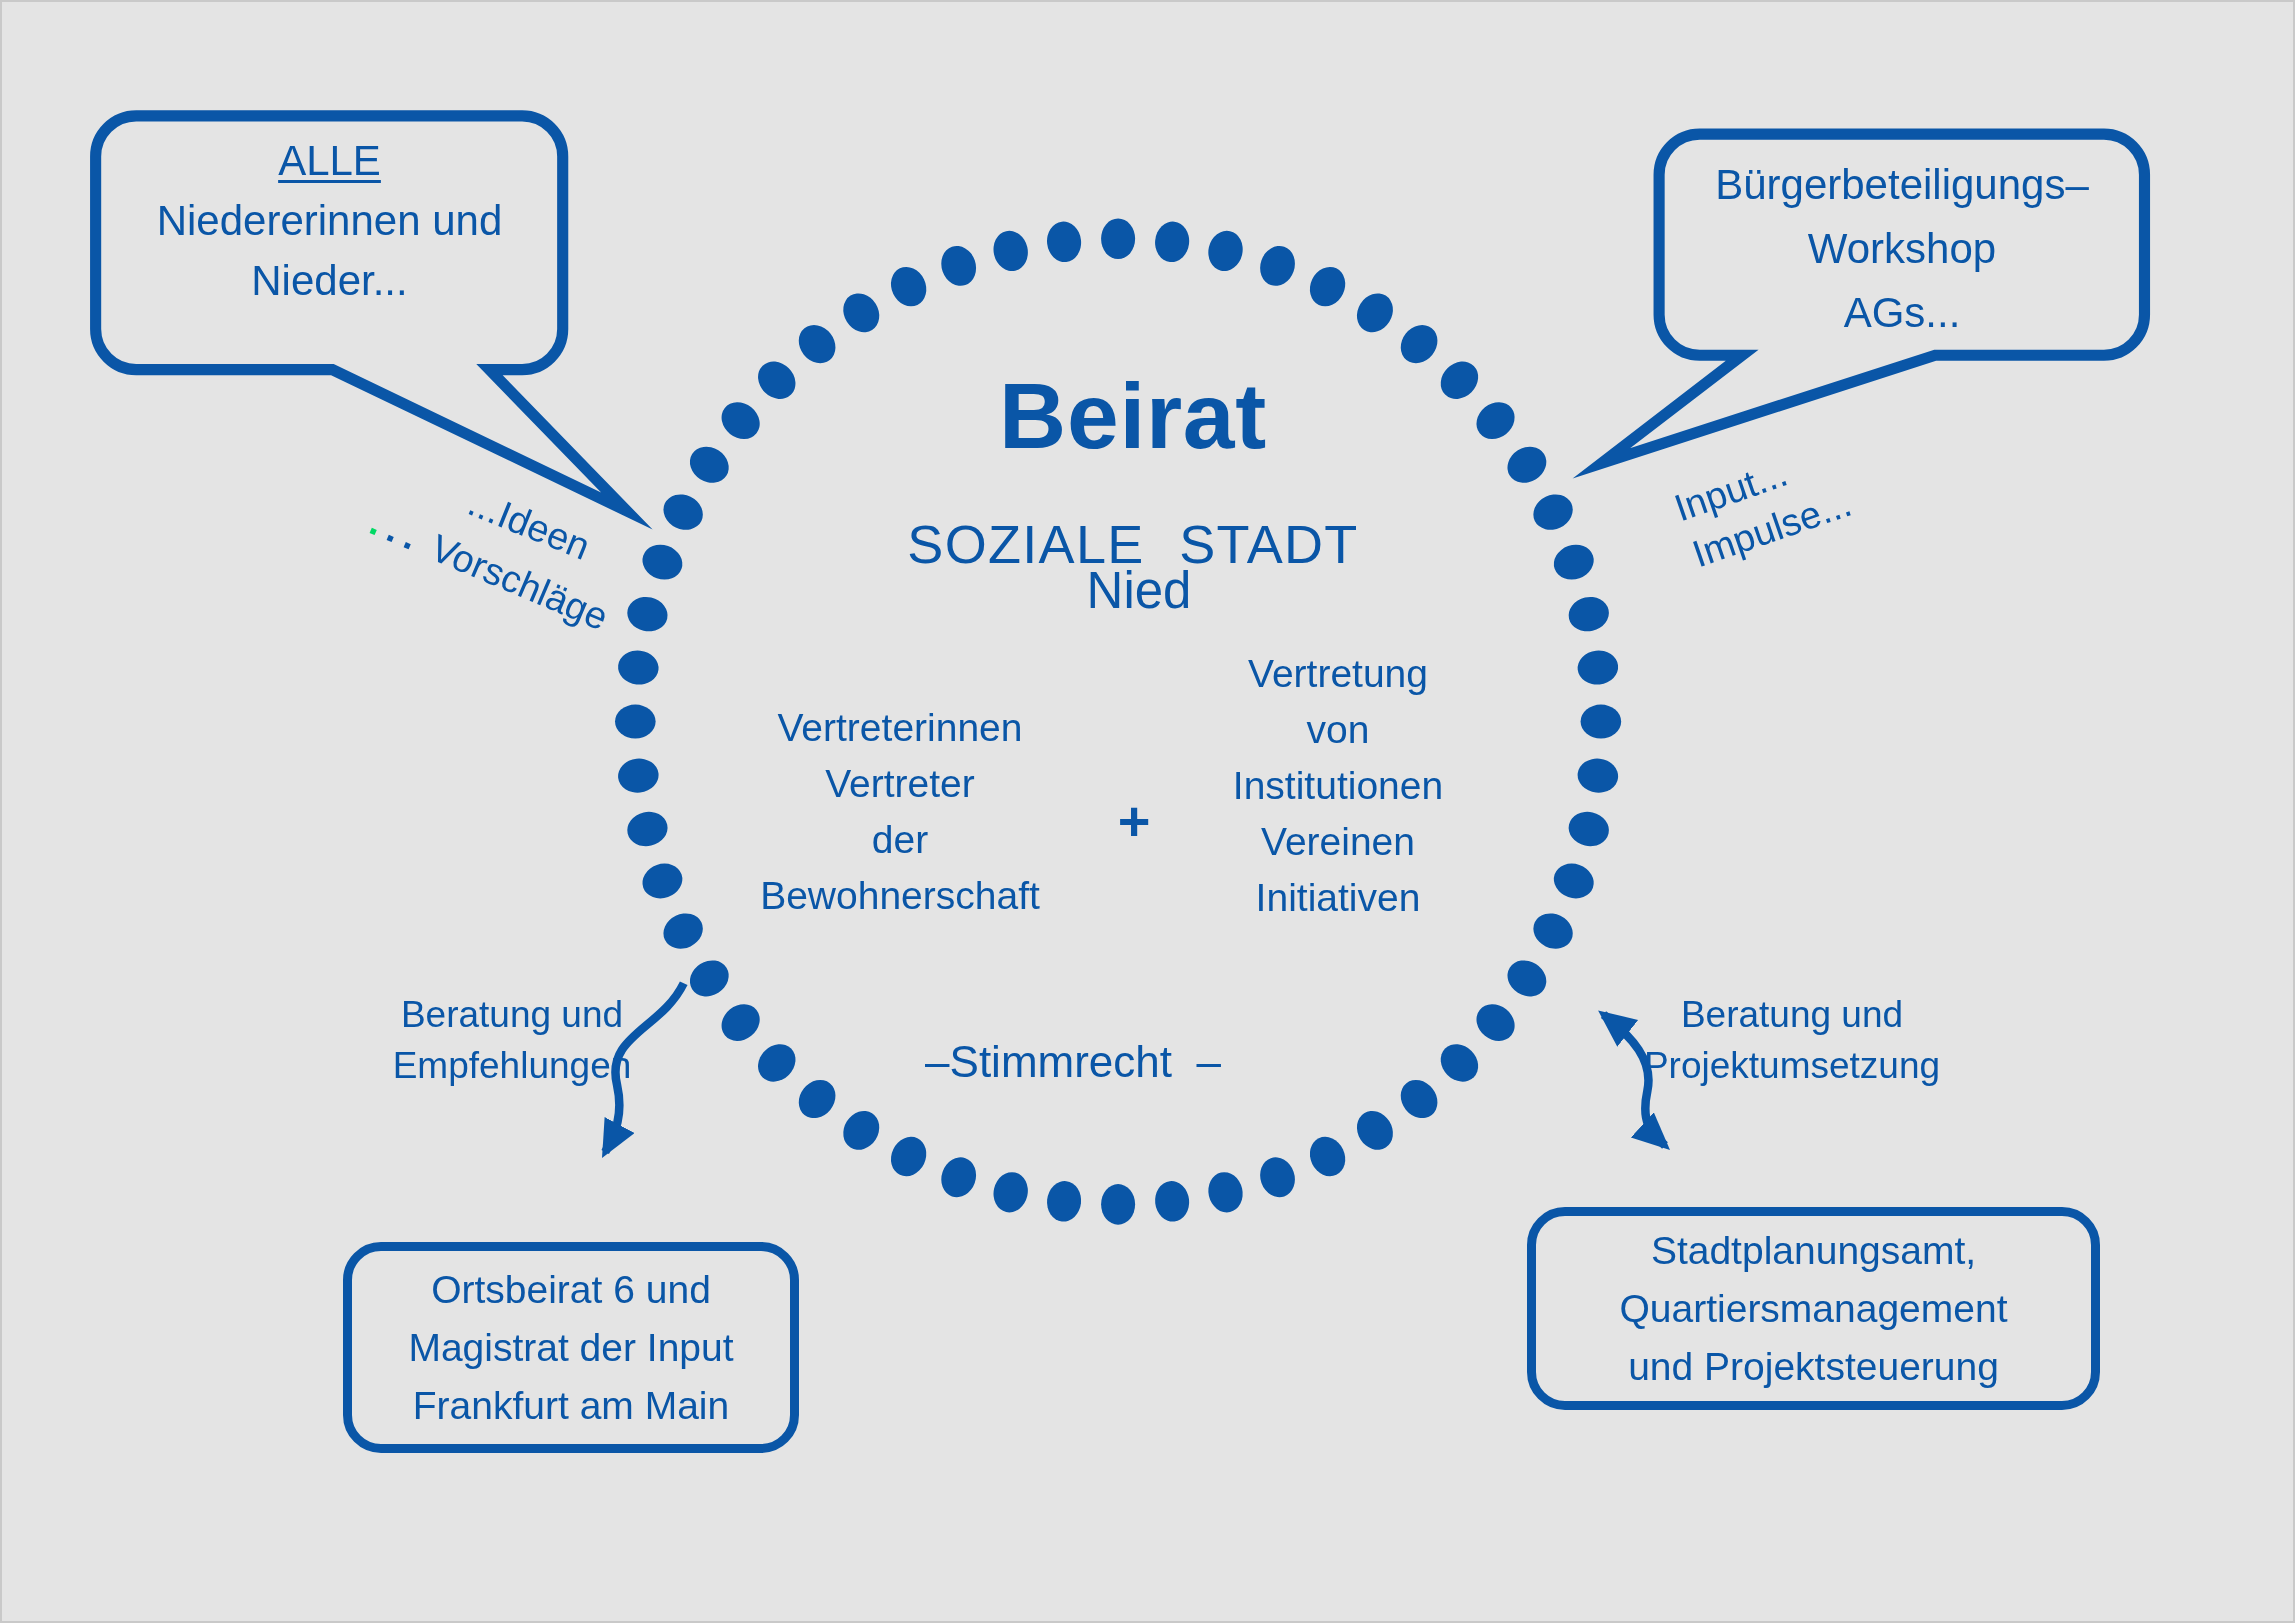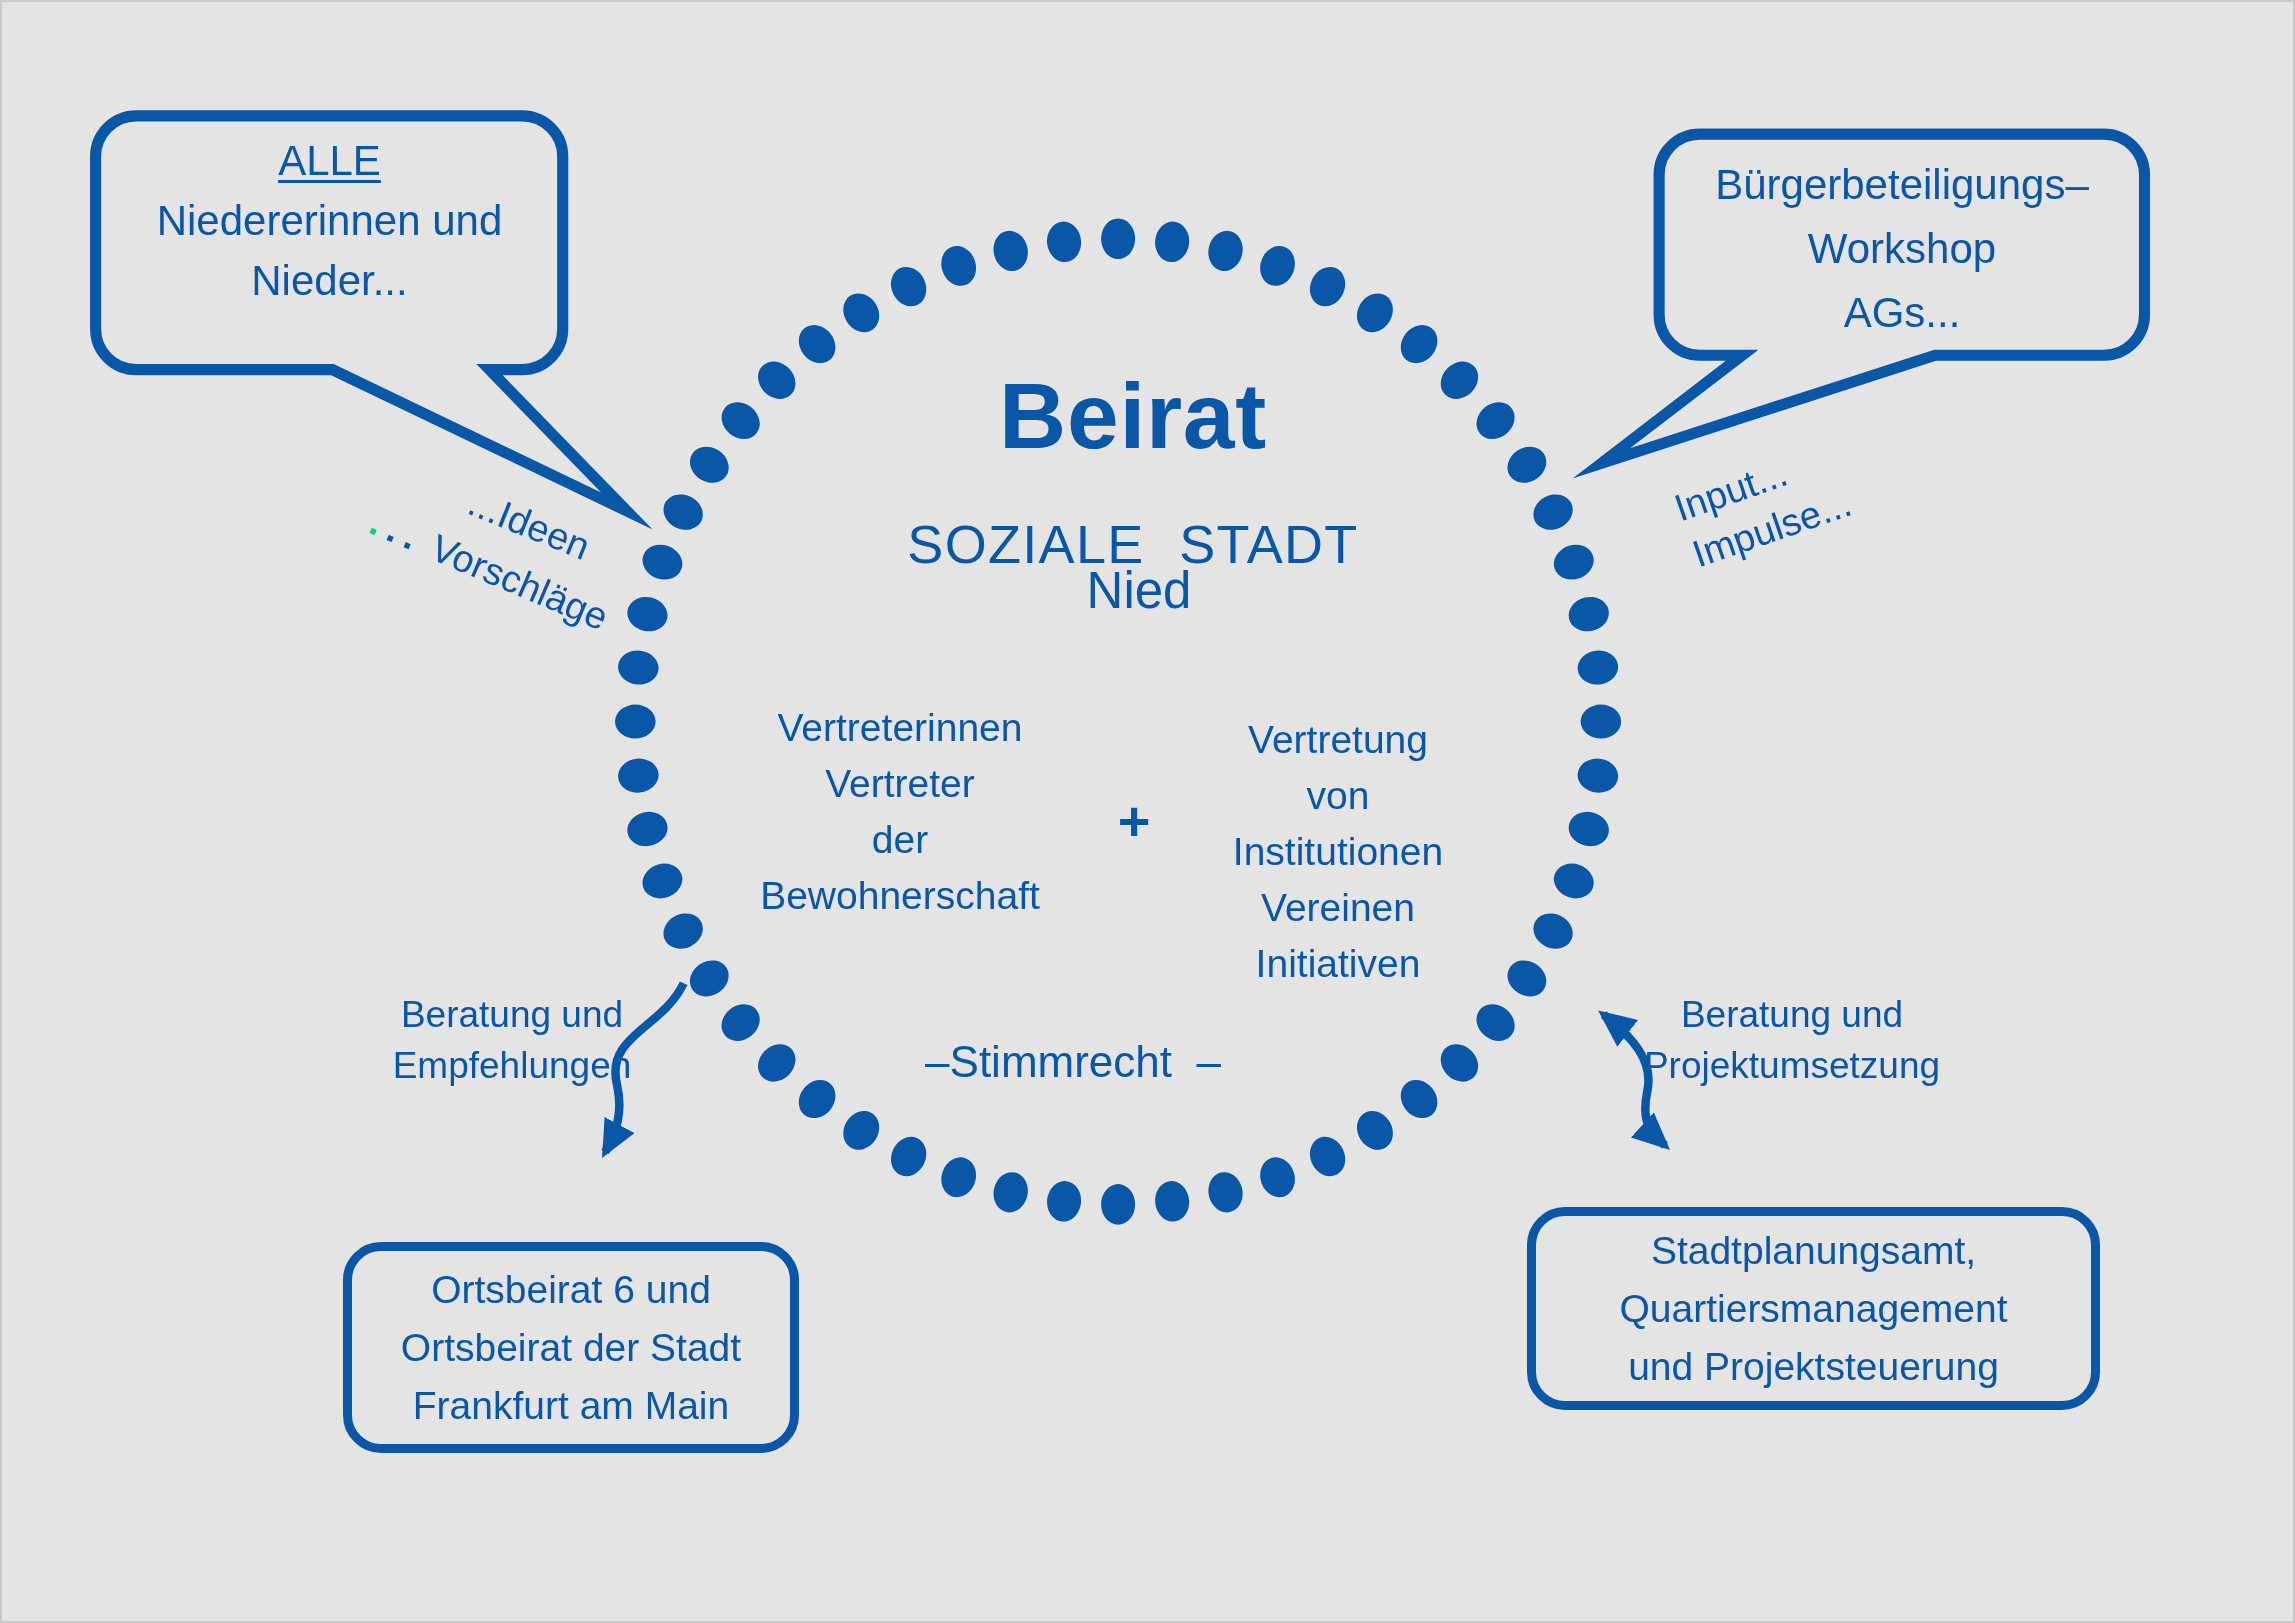--- a/index.html
+++ b/index.html
@@ -144,21 +144,21 @@
 
   <div class="abs ctr col" style="left:898px;top:810px;">
     <div>Vertreterinnen</div>
     <div>Vertreter</div>
     <div>der</div>
     <div>Bewohnerschaft</div>
   </div>
 
   <div class="abs ctr plus" style="left:1132px;top:818px;">+</div>
 
-  <div class="abs ctr col" style="left:1336px;top:850px;">
+  <div class="abs ctr col" style="left:1336px;top:784px;">
     <div>Vertretung</div>
     <div>von</div>
     <div>Institutionen</div>
     <div>Vereinen</div>
     <div>Initiativen</div>
   </div>
 
   <div class="abs ctr voting" style="left:1071px;top:1060px;">–Stimmrecht  –</div>
 
   <div class="abs ctr rot" style="left:527px;top:523px;transform:translate(-50%,-50%) rotate(22deg);">
@@ -180,21 +180,21 @@
     <div>Beratung und</div>
     <div>Empfehlungen</div>
   </div>
   <div class="abs ctr label" style="left:1790px;top:1038px;">
     <div>Beratung und</div>
     <div>Projektumsetzung</div>
   </div>
 
   <div class="abs box" style="left:341px;top:1240px;width:456px;height:211px;">
     <div>Ortsbeirat 6 und</div>
-    <div>Ortsbeirat der Stadt</div>
+    <div>Magistrat der Input</div>
     <div>Frankfurt am Main</div>
   </div>
 
   <div class="abs box" style="left:1525px;top:1205px;width:573px;height:203px;">
     <div>Stadtplanungsamt,</div>
     <div>Quartiersmanagement</div>
     <div>und Projektsteuerung</div>
   </div>
 
 </div>

